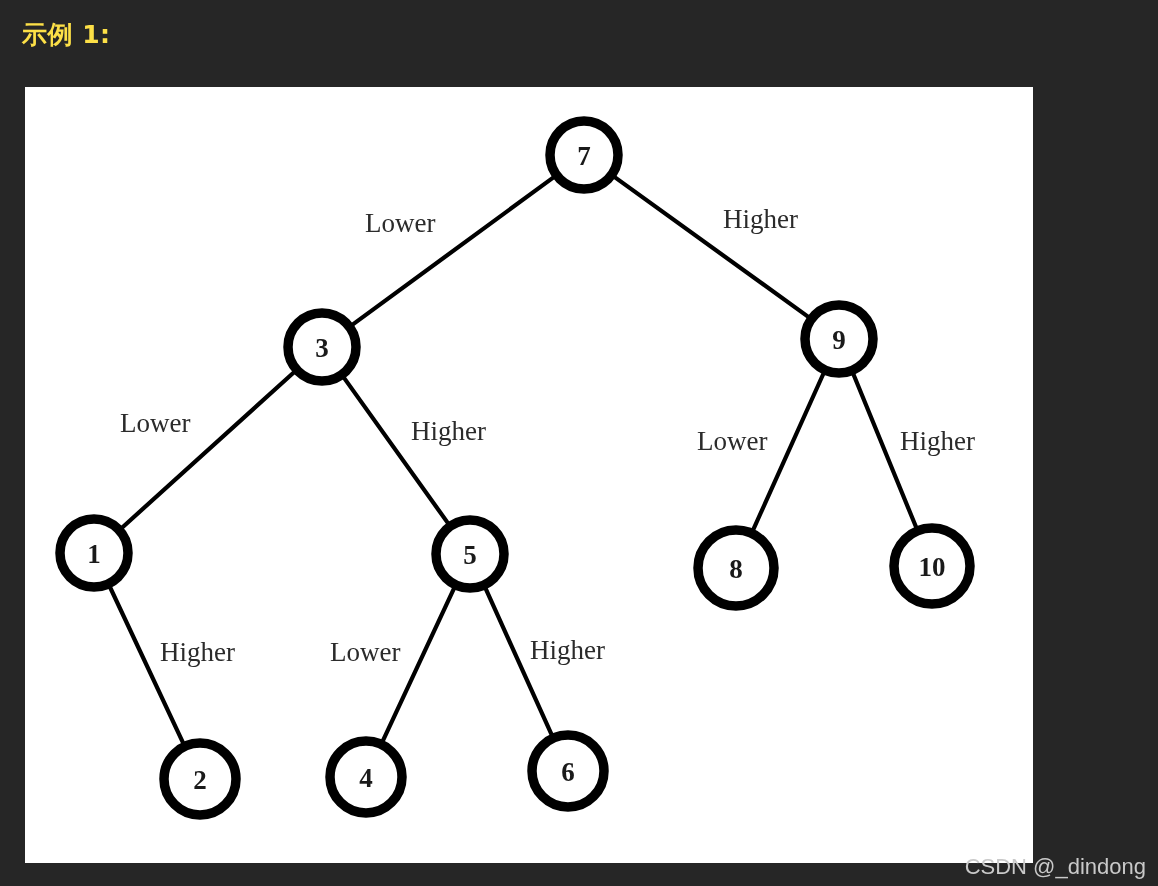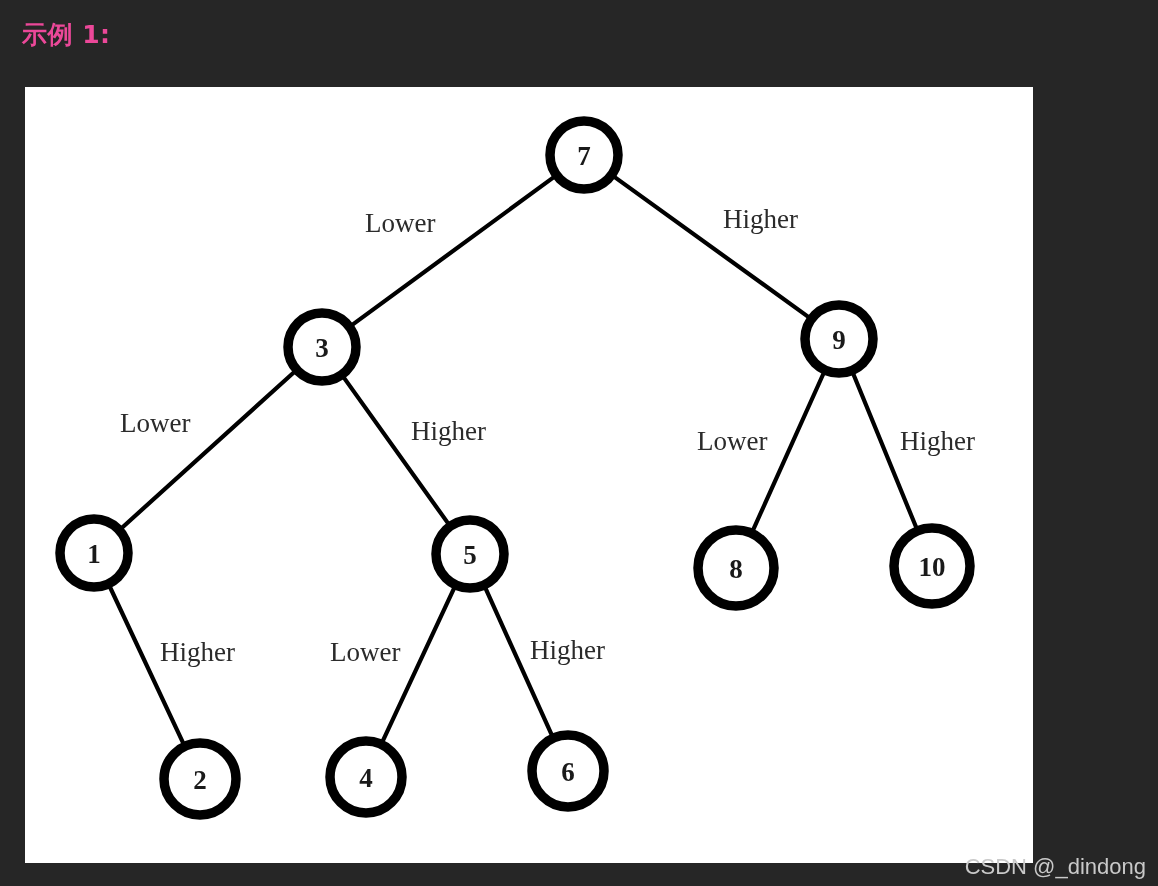--- a/index.html
+++ b/index.html
@@ -13,21 +13,21 @@
     font-family: "Liberation Sans", sans-serif;
     overflow: hidden;
     position: relative;
   }
   #page-title {
     position: absolute;
     left: 22px;
     top: 18px;
     font-size: 25px;
     font-weight: bold;
-    color: #ec4899;
+    color: #fde047;
     letter-spacing: 0.5px;
     font-family: "DejaVu Sans", "Liberation Sans", sans-serif;
     white-space: pre;
     text-align: center;
   }
   #diagram-panel {
     position: absolute;
     left: 25px;
     top: 87px;
     width: 1008px;

